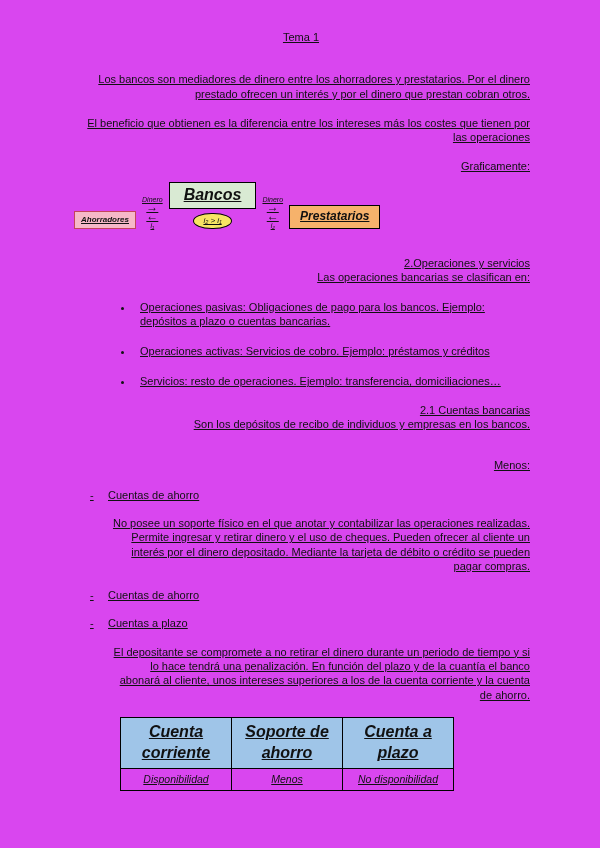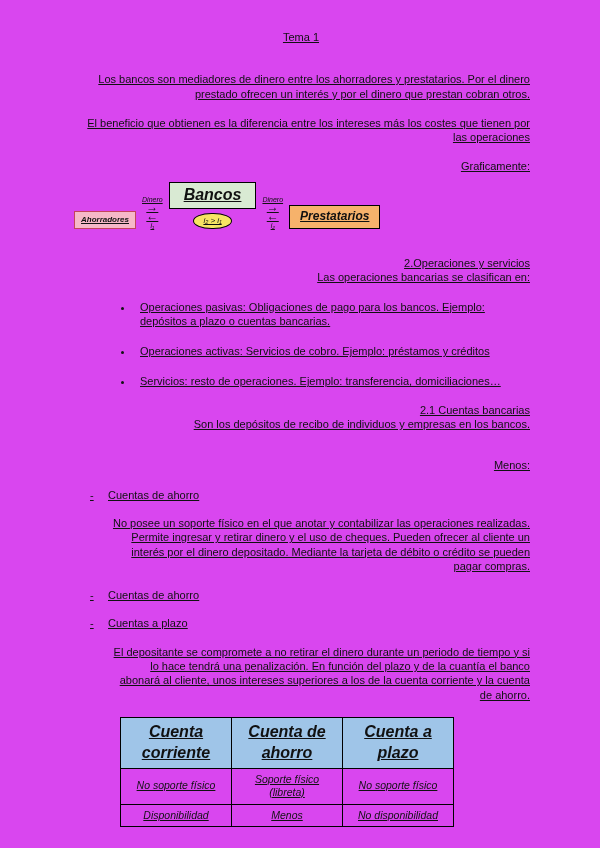--- a/index.html
+++ b/index.html
@@ -123,30 +123,25 @@
       <span class="dash">-</span>
       <span class="tipo-title">Cuentas a plazo</span>
     </div>
     <p class="tipo-body">El depositante se compromete a no retirar el dinero durante un periodo de tiempo y si lo hace tendrá una penalización. En función del plazo y de la cuantía el banco abonará al cliente, unos intereses superiores a los de la cuenta corriente y la cuenta de ahorro.</p>
   </div>
 
   <table class="cuentas">
     <thead>
       <tr>
         <th>Cuenta corriente</th>
-        <th>Cuenta de ahorro</th>
+        <th>Soporte de ahorro</th>
         <th>Cuenta a plazo</th>
       </tr>
     </thead>
     <tbody>
-      <tr>
-        <td>No soporte físico</td>
-        <td>Soporte físico (libreta)</td>
-        <td>No soporte físico</td>
-      </tr>
       <tr>
         <td>Disponibilidad</td>
         <td>Menos</td>
         <td>No disponibilidad</td>
       </tr>
     </tbody>
   </table>
 
 </div>
 

